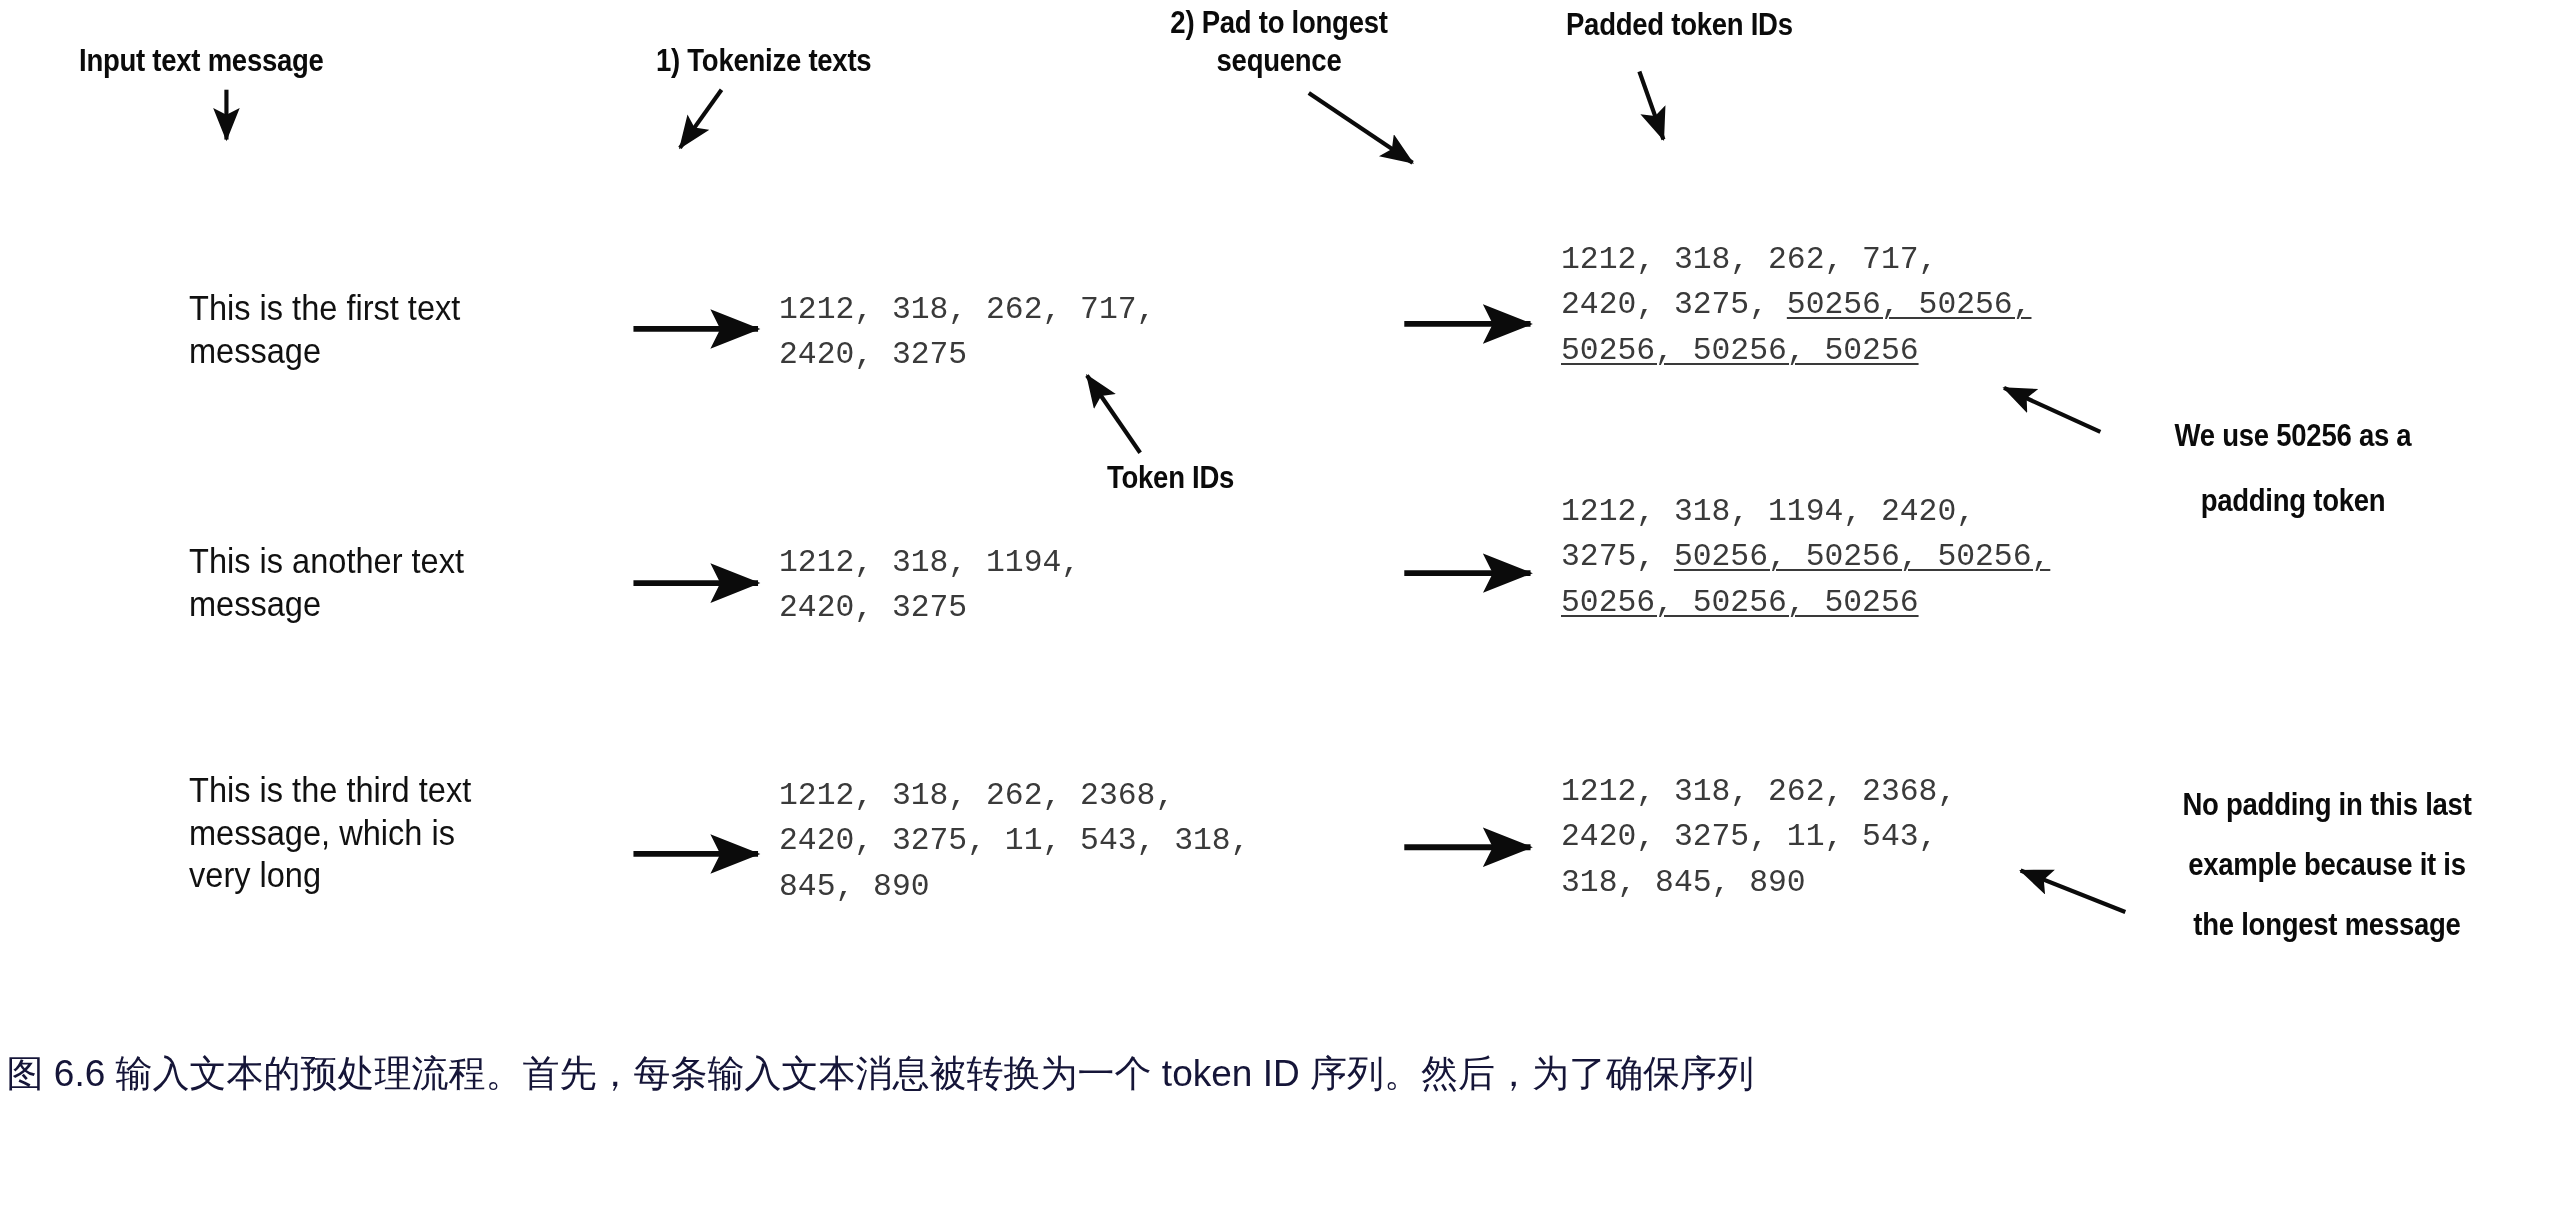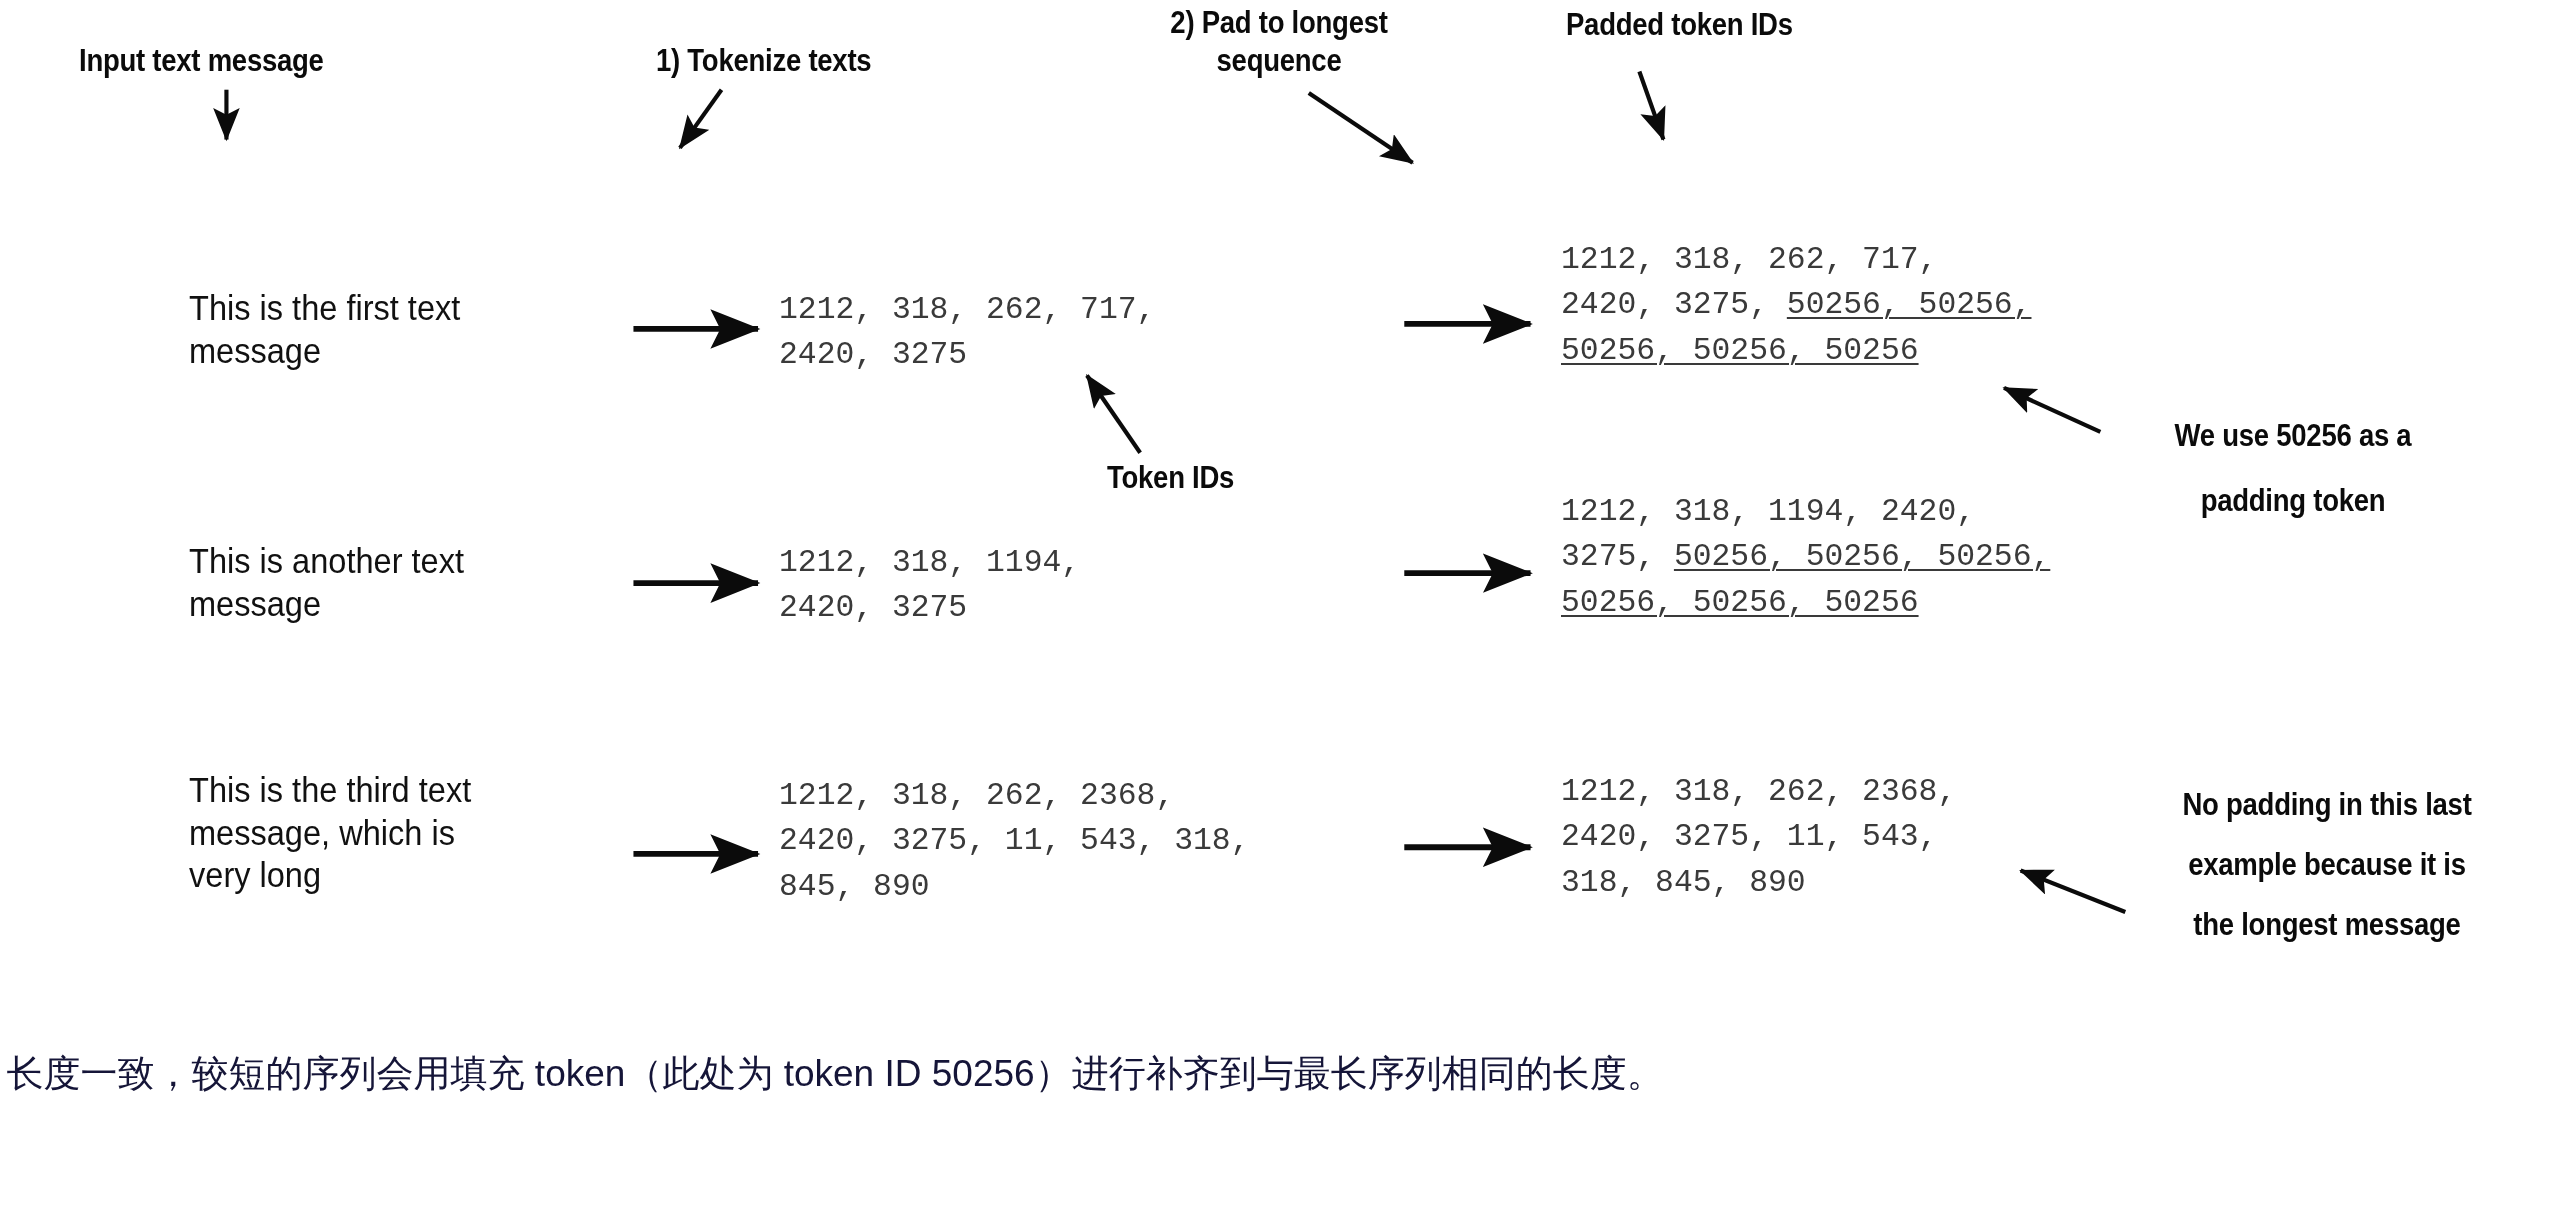--- a/index.html
+++ b/index.html
@@ -185,15 +185,15 @@
 message, which is
 very long</div>
 
   <div class="ids" id="ids-r3-c1" style="left:779px; top:773px;"><div><span>1212, 318, 262, 2368,</span></div><div><span>2420, 3275, 11, 543, 318,</span></div><div><span>845, 890</span></div></div>
 
   <div class="ids" id="ids-r3-c2" style="left:1561px; top:769px;"><div><span>1212, 318, 262, 2368,</span></div><div><span>2420, 3275, 11, 543,</span></div><div><span>318, 845, 890</span></div></div>
 
 </div>
 
 <div id="caption">
-  <span class="cline">长度一致，较短的序列会用填充 token（此处为 token ID 50256）进行补齐到与最长序列相同的长度。</span>
+  <span class="cline">图 6.6 输入文本的预处理流程。首先，每条输入文本消息被转换为一个 token ID 序列。然后，为了确保序列</span>
 </div>
 
 
 </body></html>

